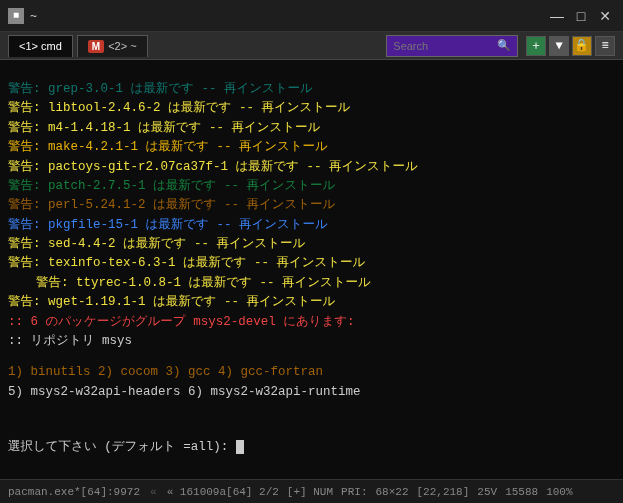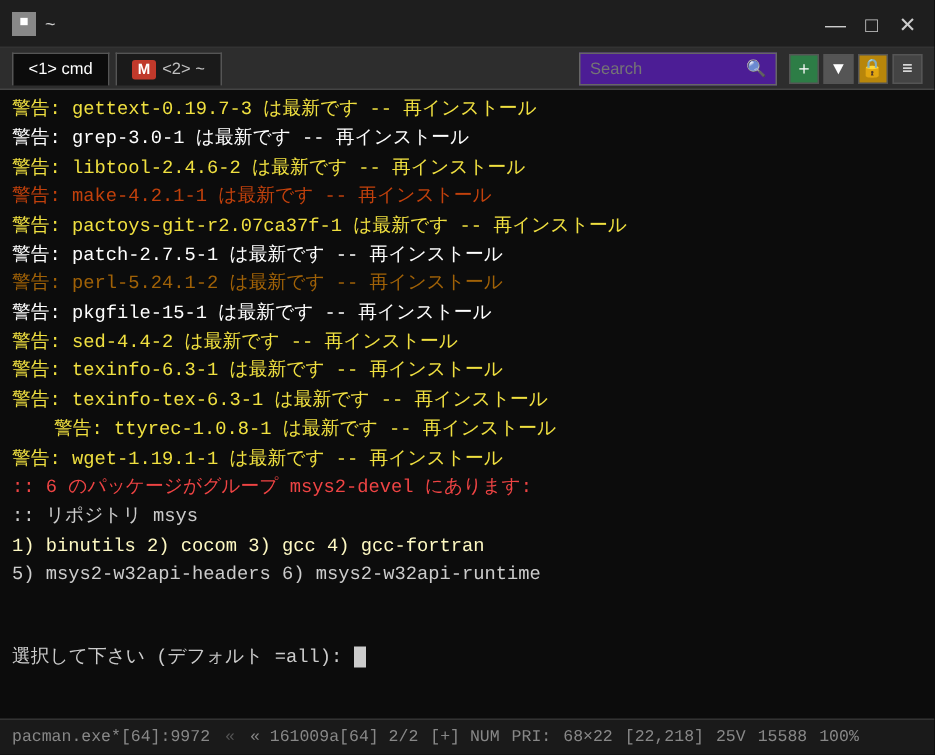--- a/index.html
+++ b/index.html
@@ -213,36 +213,35 @@
   </div>
   <div class="toolbar-icons">
     <div class="tb-icon">＋</div>
     <div class="tb-icon gray">▼</div>
     <div class="tb-icon yellow">🔒</div>
     <div class="tb-icon list">≡</div>
   </div>
 </div>
 
 <div class="terminal" id="terminal-body">
-<div style="color: rgb(240, 224, 64);">警告: gettext-0.19.7-3 は最新です  -- 再インストール</div>
-    <div style="color: #ffffff;">警告: grep-3.0-1 は最新です  -- 再インストール</div>
+    <div style="color: #0f766e; margin-top: 16px;">警告: grep-3.0-1 は最新です  -- 再インストール</div>
     <div style="color: rgb(240, 224, 64);">警告: libtool-2.4.6-2 は最新です  -- 再インストール</div>
-    <div style="color: #c2410c;">警告: make-4.2.1-1 は最新です  -- 再インストール</div>
+    <div style="color: rgb(240, 224, 64);">警告: m4-1.4.18-1 は最新です  -- 再インストール</div>
+    <div style="color: #eab308;">警告: make-4.2.1-1 は最新です  -- 再インストール</div>
     <div style="color: rgb(240, 224, 64);">警告: pactoys-git-r2.07ca37f-1 は最新です  -- 再インストール</div>
-    <div style="color: #ffffff;">警告: patch-2.7.5-1 は最新です  -- 再インストール</div>
+    <div style="color: #15803d;">警告: patch-2.7.5-1 は最新です  -- 再インストール</div>
     <div style="color: #a16207;">警告: perl-5.24.1-2 は最新です  -- 再インストール</div>
-    <div style="color: #ffffff;">警告: pkgfile-15-1 は最新です  -- 再インストール</div>
+    <div style="color: #3b82f6;">警告: pkgfile-15-1 は最新です  -- 再インストール</div>
     <div style="color: rgb(240, 224, 64);">警告: sed-4.4-2 は最新です  -- 再インストール</div>
-    <div style="color: rgb(240, 224, 64);">警告: texinfo-6.3-1 は最新です  -- 再インストール</div>
     <div style="color: rgb(240, 224, 64);">警告: texinfo-tex-6.3-1 は最新です  -- 再インストール</div>
     <div style="color: rgb(240, 224, 64); margin-left: 28px;">警告: ttyrec-1.0.8-1 は最新です  -- 再インストール</div>
     <div style="color: rgb(240, 224, 64);">警告: wget-1.19.1-1 は最新です  -- 再インストール</div>
     <div style="color: #ef4444;">:: 6 のパッケージがグループ msys2-devel にあります:</div>
     <div style="color: rgb(204, 204, 204);">:: リポジトリ  msys</div>
-    <div style="color: #fef9c3;">   1) binutils  2) cocom  3) gcc  4) gcc-fortran</div>
+    <div style="color: #a16207; margin-top: 12px;">   1) binutils  2) cocom  3) gcc  4) gcc-fortran</div>
     <div style="color: rgb(204, 204, 204);">   5) msys2-w32api-headers  6) msys2-w32api-runtime</div>
     <div style="color: rgb(204, 204, 204);"></div>
     <div style="color: rgb(204, 204, 204); margin-top: 36px;">選択して下さい (デフォルト =all): <span class="cursor"></span></div>
   </div>
 
 <div class="status-bar">
   <span class="status-section">pacman.exe*[64]:9972</span>
   <span class="status-sep">«</span>
   <span class="status-section">« 161009a[64]  2/2</span>
   <span class="status-section">[+] NUM</span>

